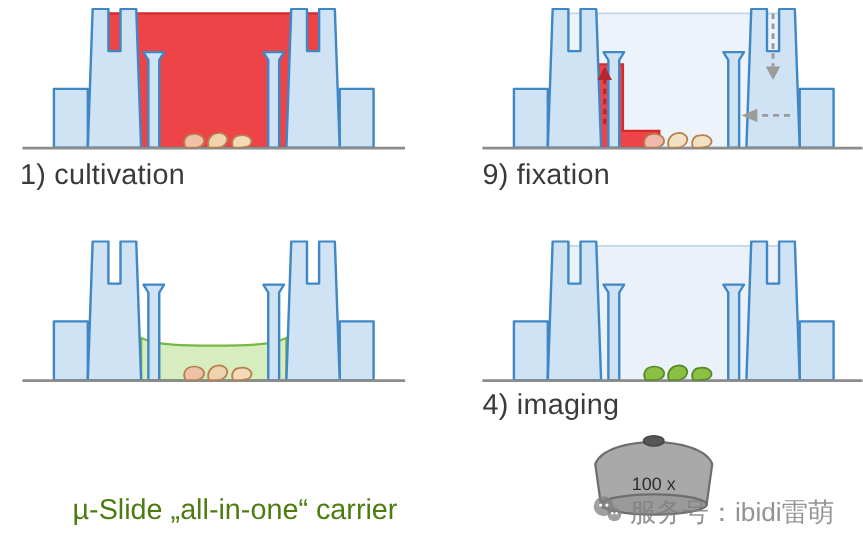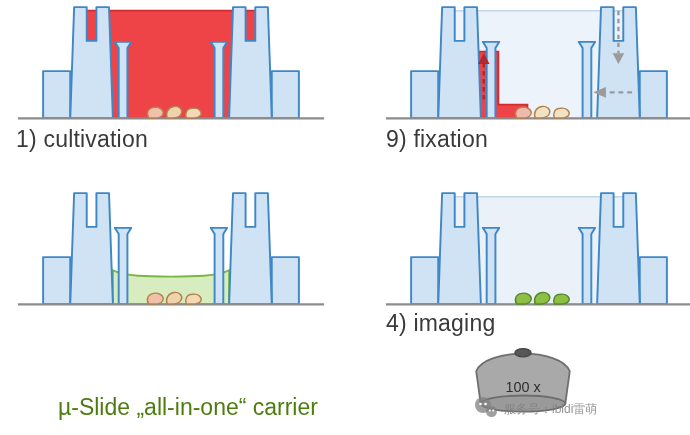--- a/index.html
+++ b/index.html
@@ -2,22 +2,22 @@
 <html><head>
 <meta charset="utf-8">
 <style>
   html,body{margin:0;padding:0;background:#ffffff;}
   body{font-family:"Liberation Sans","DejaVu Sans",sans-serif;}
   .stage{position:relative;width:690px;height:435px;background:#ffffff;overflow:hidden;padding-left:26px;}
   .panel-svg{position:absolute;width:310px;height:133px;}
   .panel-label{position:absolute;font-size:23px;color:#3a3a3a;letter-spacing:.2px;white-space:nowrap;}
   .caption{position:absolute;left:14px;top:394px;font-size:23px;color:#4d7c0f;white-space:nowrap;margin-left:44px;}
   .objective{position:absolute;left:460px;top:340px;width:126px;height:84px;}
-  .watermark{position:absolute;left:474px;top:396px;display:flex;align-items:flex-end;gap:6px;
-             color:rgba(128,128,128,.85);font-size:12px;white-space:nowrap;}
+  .watermark{position:absolute;left:474px;top:396px;display:flex;align-items:flex-start;gap:6px;
+             color:rgba(128,128,128,.85);font-size:21px;white-space:nowrap;}
   .defs-holder{position:absolute;width:0;height:0;}
 </style>
 </head>
 <body>
 
 <div class="stage">
 
   <svg class="defs-holder" aria-hidden="true">
     <defs>
       <g id="carrier-body" fill="#cfe3f5" stroke="#3f87c5" stroke-width="2" stroke-linejoin="round">

